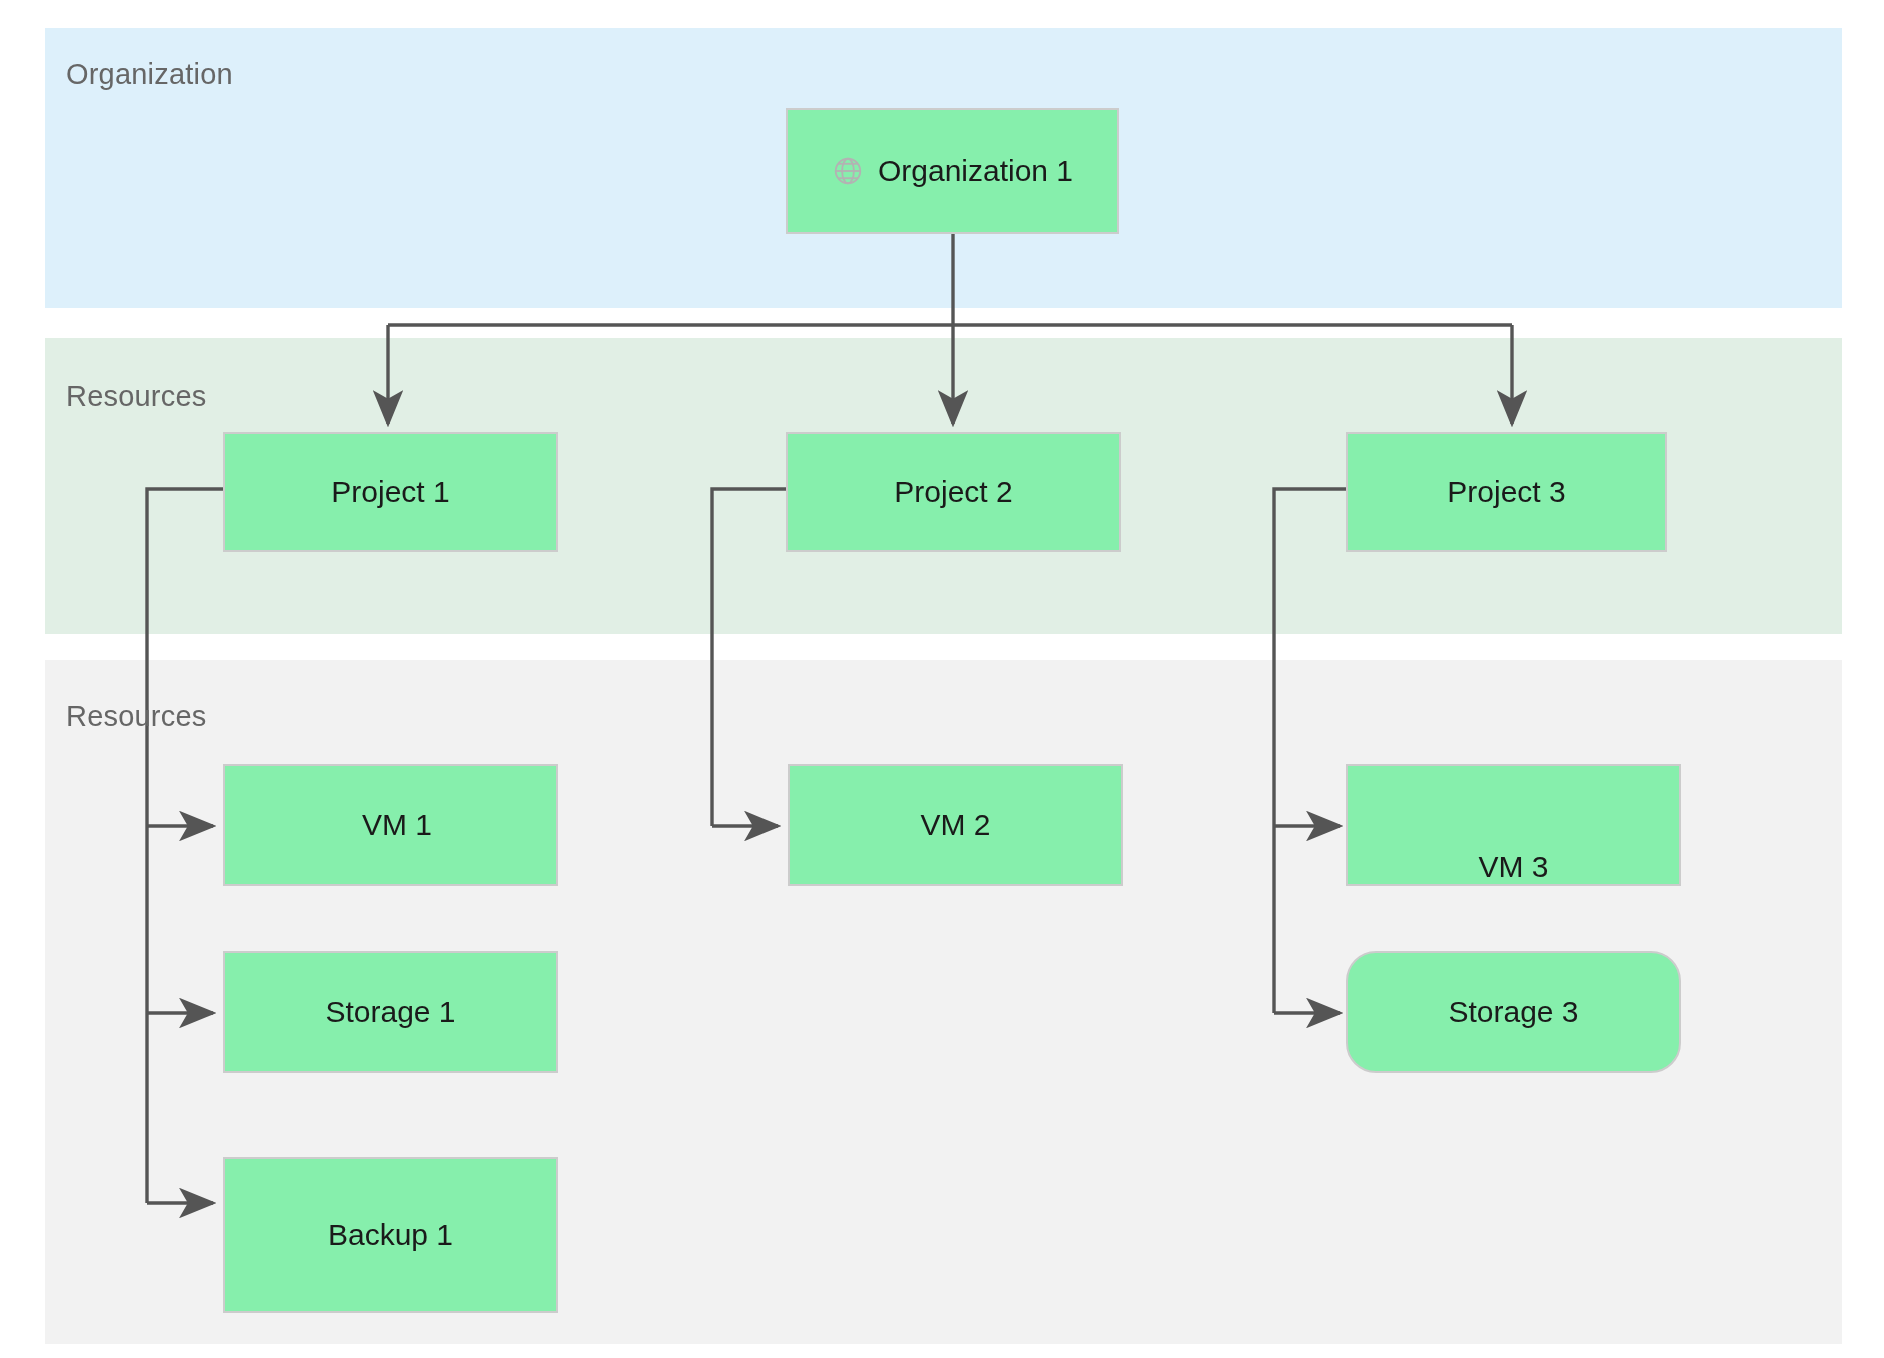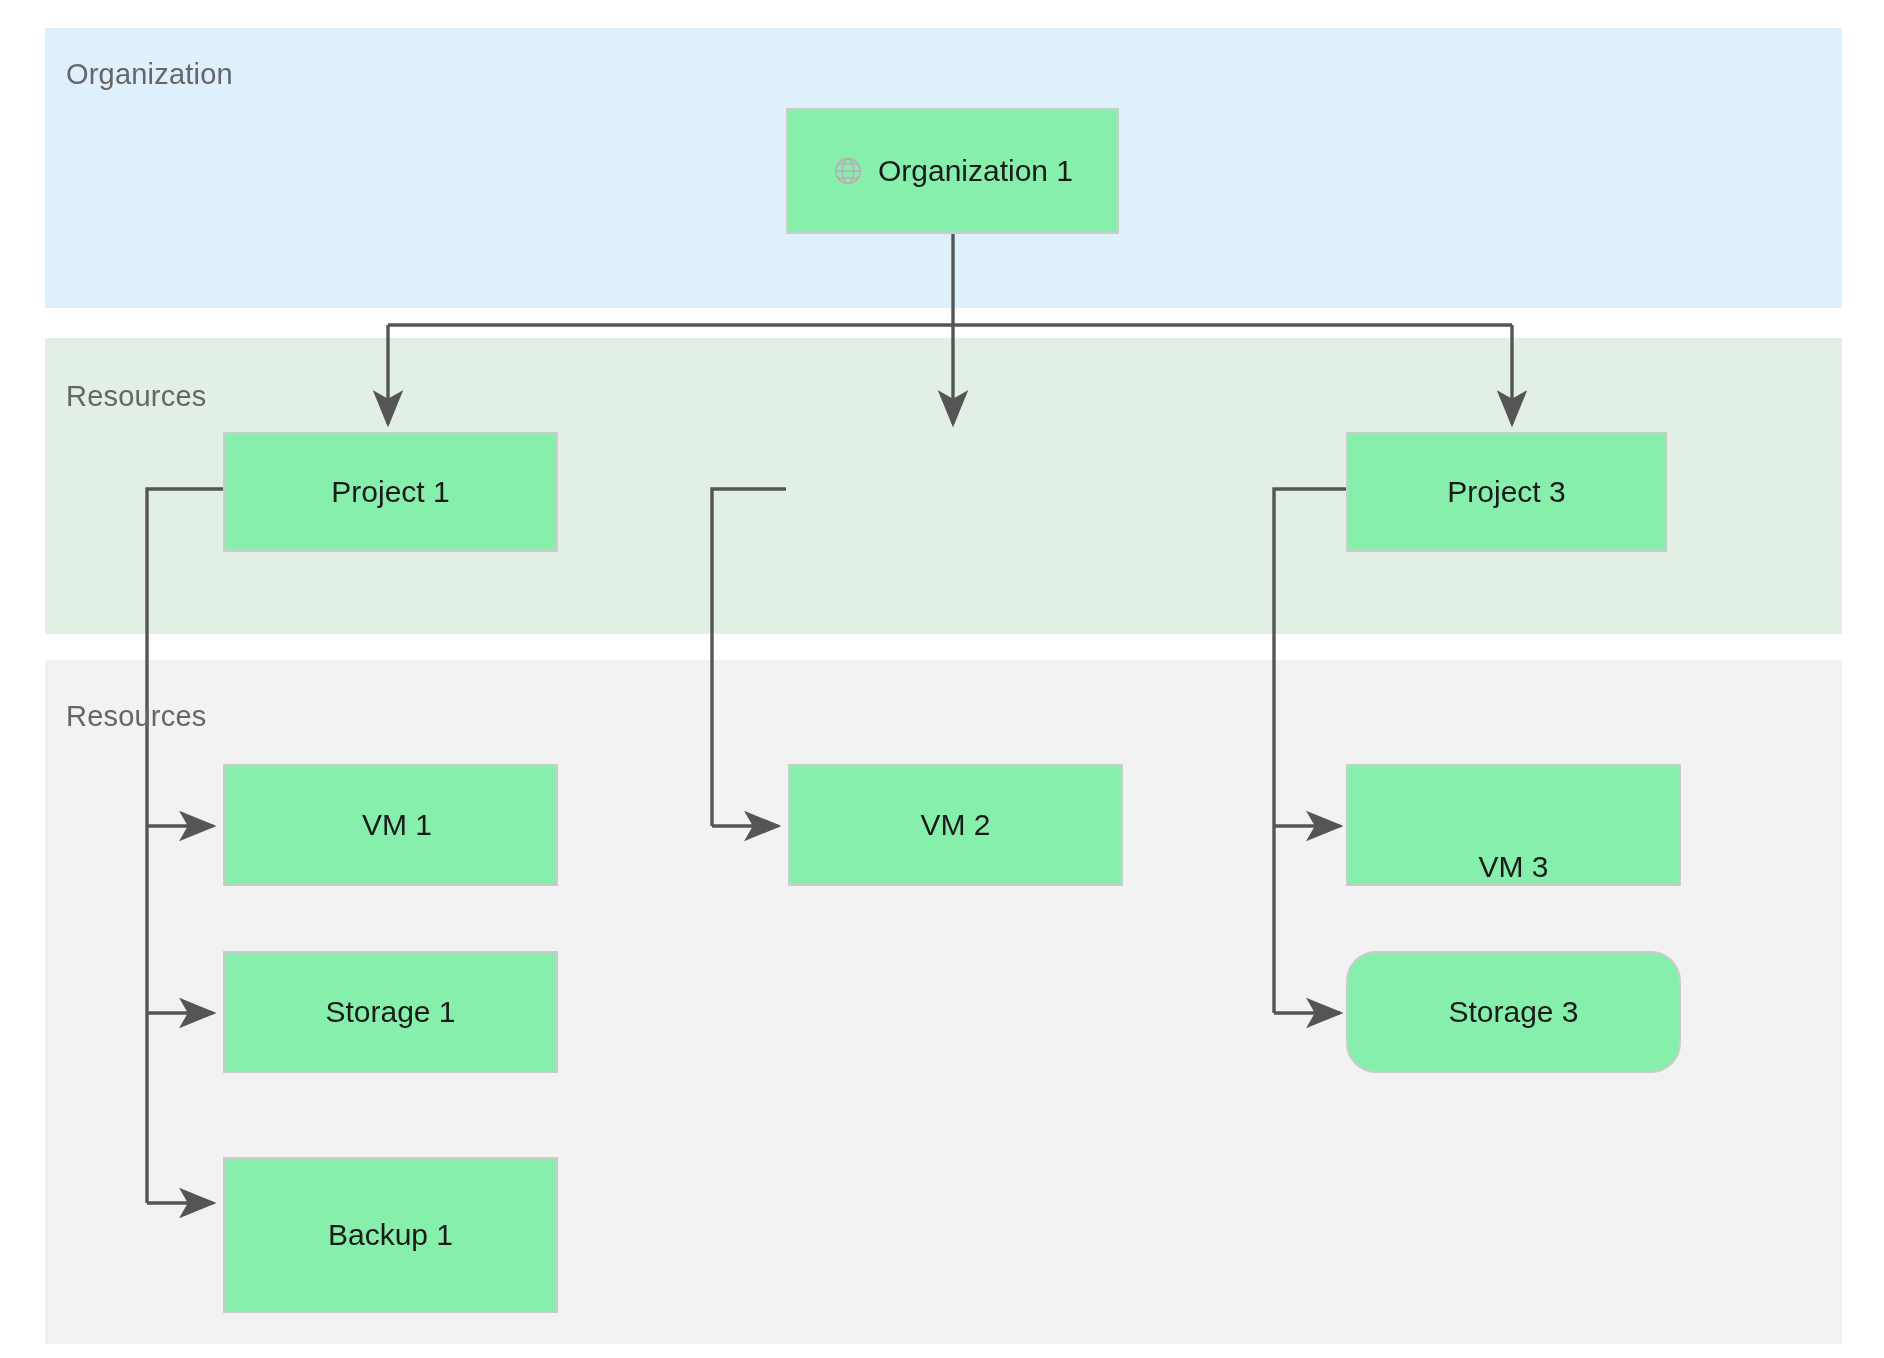--- a/index.html
+++ b/index.html
@@ -113,20 +113,23 @@
           <line x1="4.6" y1="17.4" x2="19.4" y2="17.4"></line>
         </g>
       </svg>
     </span>
     <span class="label">Organization 1</span>
   </div>
 
   <div class="node" style="left:223px; top:432px; width:335px; height:120px;">
     <span class="label">Project 1</span>
   </div>
+  <div class="node" style="left:786px; top:432px; width:335px; height:120px;">
+    <span class="label">Project 2</span>
+  </div>
   <div class="node" style="left:1346px; top:432px; width:321px; height:120px;">
     <span class="label">Project 3</span>
   </div>
 
   <div class="node" style="left:223px; top:764px; width:335px; height:122px;padding-left:13px;">
     <span class="label">VM 1</span>
   </div>
   <div class="node" style="left:223px; top:951px; width:335px; height:122px;">
     <span class="label">Storage 1</span>
   </div>

